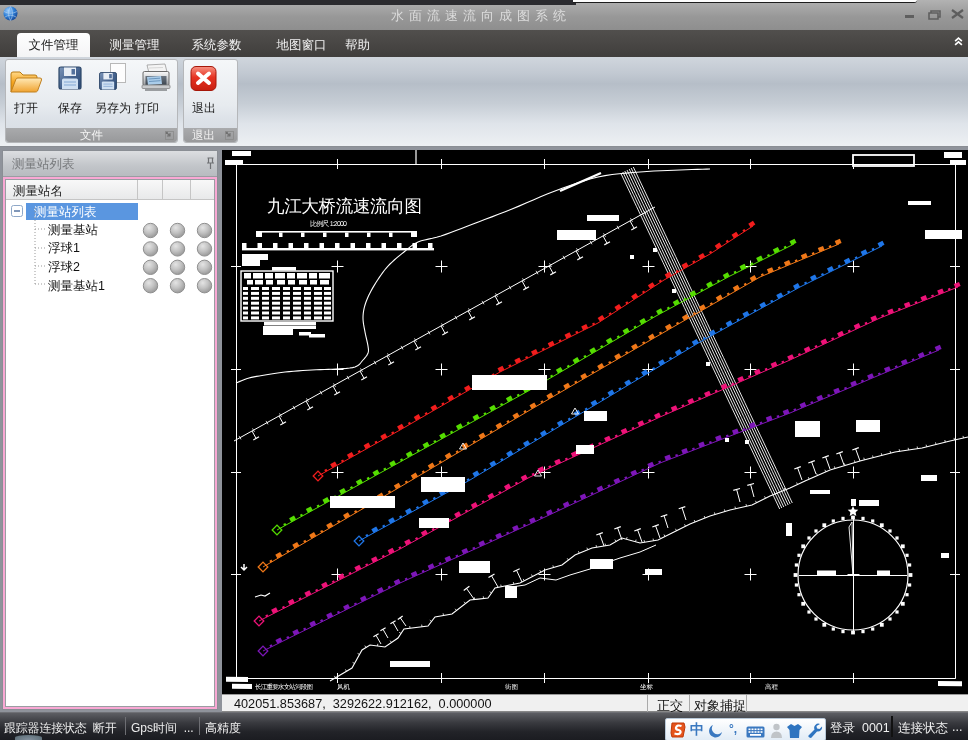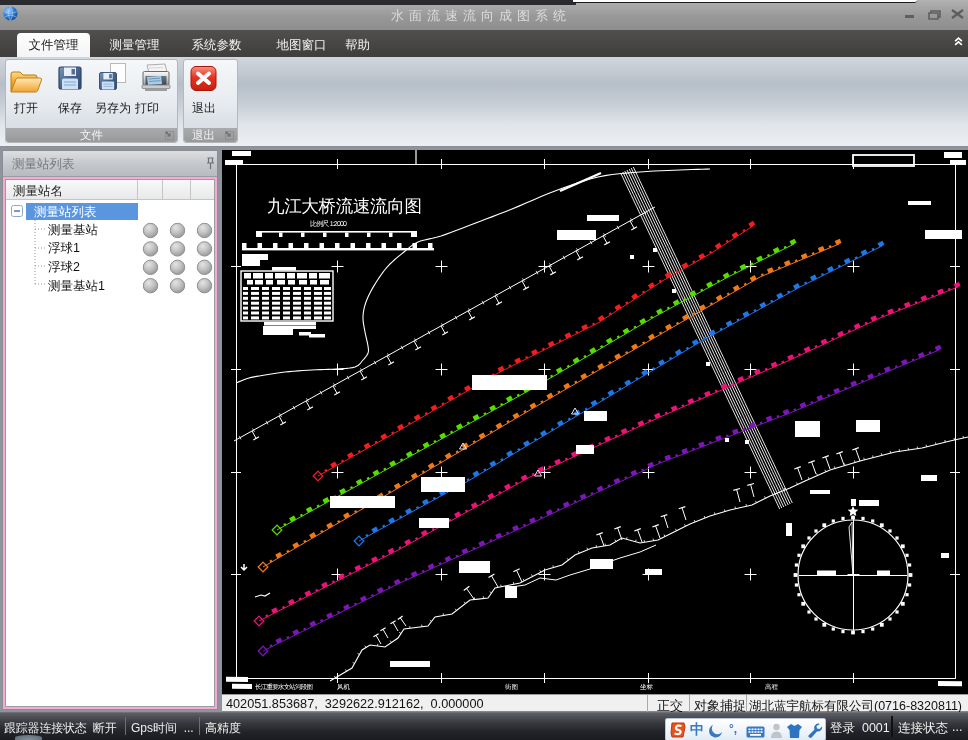--- a/index.html
+++ b/index.html
@@ -1053,27 +1053,26 @@
 <text x="33" y="539" textLength="58">长江重要水文站河段图</text>
 <text x="115" y="539">风机</text>
 <text x="283" y="539">街图</text>
 <text x="418" y="539">坐标</text>
 <text x="543" y="539">高程</text>
 <rect x="716" y="531" width="24" height="5"></rect>
 </g>
 </svg>
 </div>
 <div class="abs" style="left:222px;top:694px;width:746px;height:18px;background:#f0f0f0;border-top:1px solid #999;border-bottom:1px solid #888">
-<span style="position:absolute;left:4px;top:2px;font-size:12.7px;color:#111">402051.853687,&nbsp; 3292622.912162,&nbsp; 0.000000</span>
+<span style="position:absolute;left:12px;top:2px;font-size:12.7px;color:#111">402051.853687,&nbsp; 3292622.912162,&nbsp; 0.000000</span>
 <div class="abs" style="left:425px;top:0;width:1px;height:18px;background:#aaa"></div>
 <span style="position:absolute;left:435px;top:2px;font-size:13px;color:#111">正交</span>
 <div class="abs" style="left:467px;top:0;width:1px;height:18px;background:#aaa"></div>
 <span style="position:absolute;left:472px;top:2px;font-size:13px;color:#111">对象捕捉</span>
 <div class="abs" style="left:524px;top:0;width:1px;height:18px;background:#aaa"></div>
-<span style="position:absolute;left:527px;top:2.5px;font-size:12.5px;color:#111">湖北蓝宇航标有限公司(0716-8320811)</span>
 </div>
 <div class="abs" style="left:0;top:712px;width:968px;height:28px;background:linear-gradient(#5d5e63,#3a3b40 35%,#222328 70%,#1b1c21);border-top:1px solid #6f7075">
 <span style="position:absolute;left:4px;top:7px;font-size:12px;color:#eee;letter-spacing:-0.2px">跟踪器连接状态&nbsp; 断开</span>
 <div class="abs" style="left:125px;top:4px;width:1px;height:18px;background:#6d6e73"></div>
 <span style="position:absolute;left:131px;top:7px;font-size:12px;color:#eee">Gps时间&nbsp; ...</span>
 <div class="abs" style="left:199px;top:4px;width:1px;height:18px;background:#6d6e73"></div>
 <span style="position:absolute;left:205px;top:7px;font-size:12px;color:#eee">高精度</span>
 <div class="abs" style="left:15px;bottom:0;width:27px;height:5px;background:radial-gradient(ellipse at 50% 100%, #a8b8c8, #68808a);border-radius:50% 50% 0 0;opacity:0.75"></div>
 <div class="abs" style="left:665px;top:5px;width:161px;height:23px;background:linear-gradient(#ffffff,#e2ecf6);border:1px solid #b8c8d8;border-radius:2px">
 <svg class="abs" style="left:3px;top:2px" width="18" height="18" viewBox="0 0 18 18">

